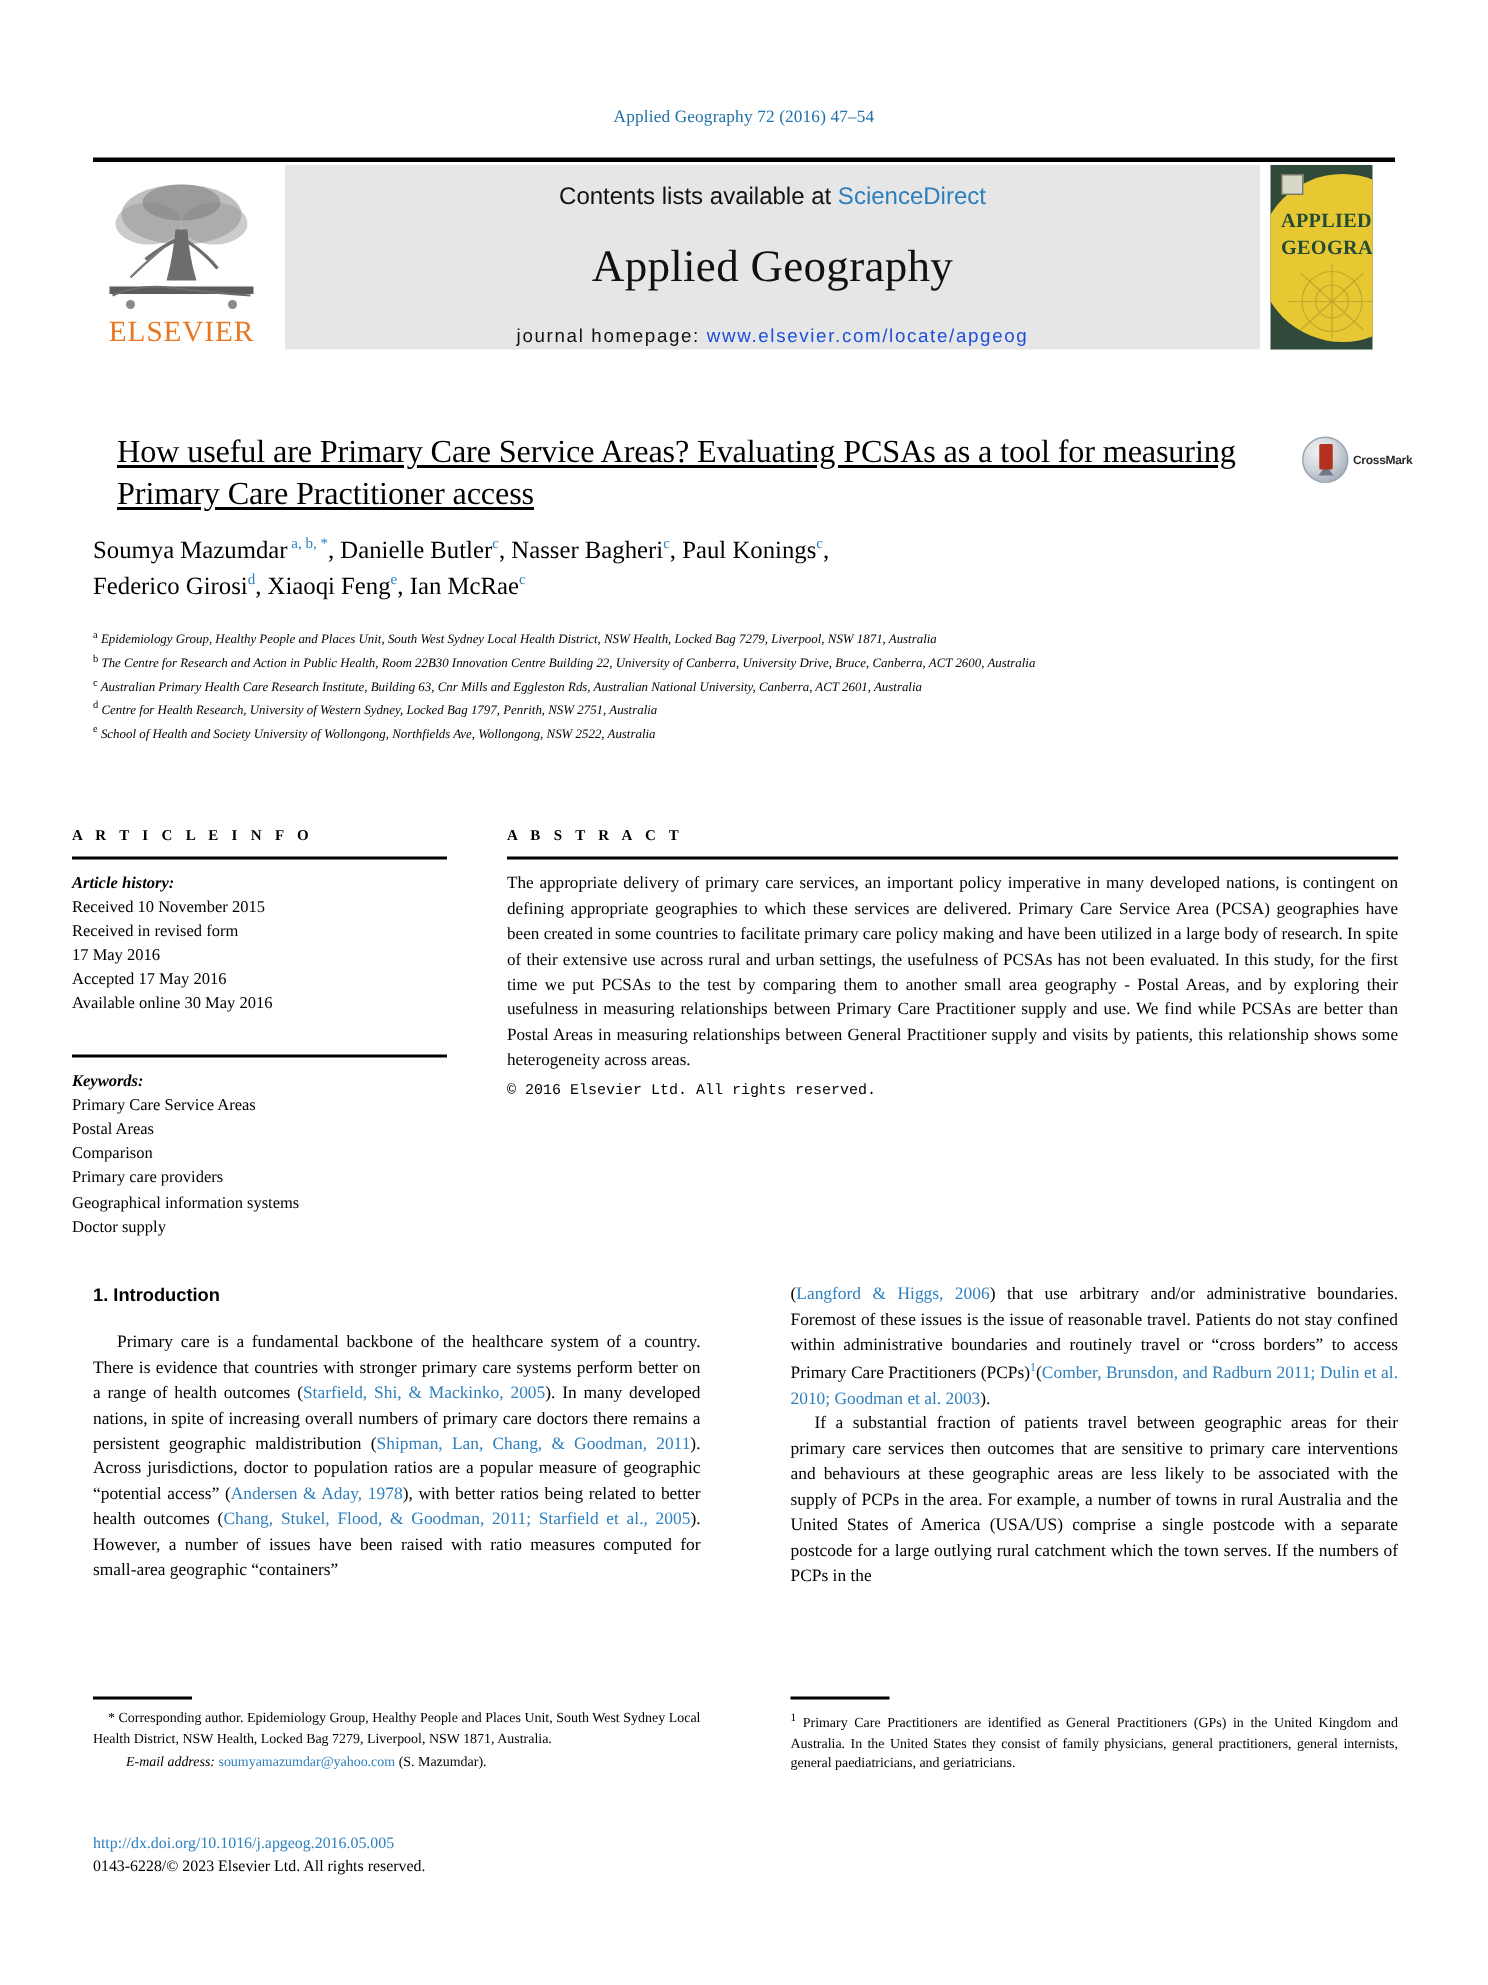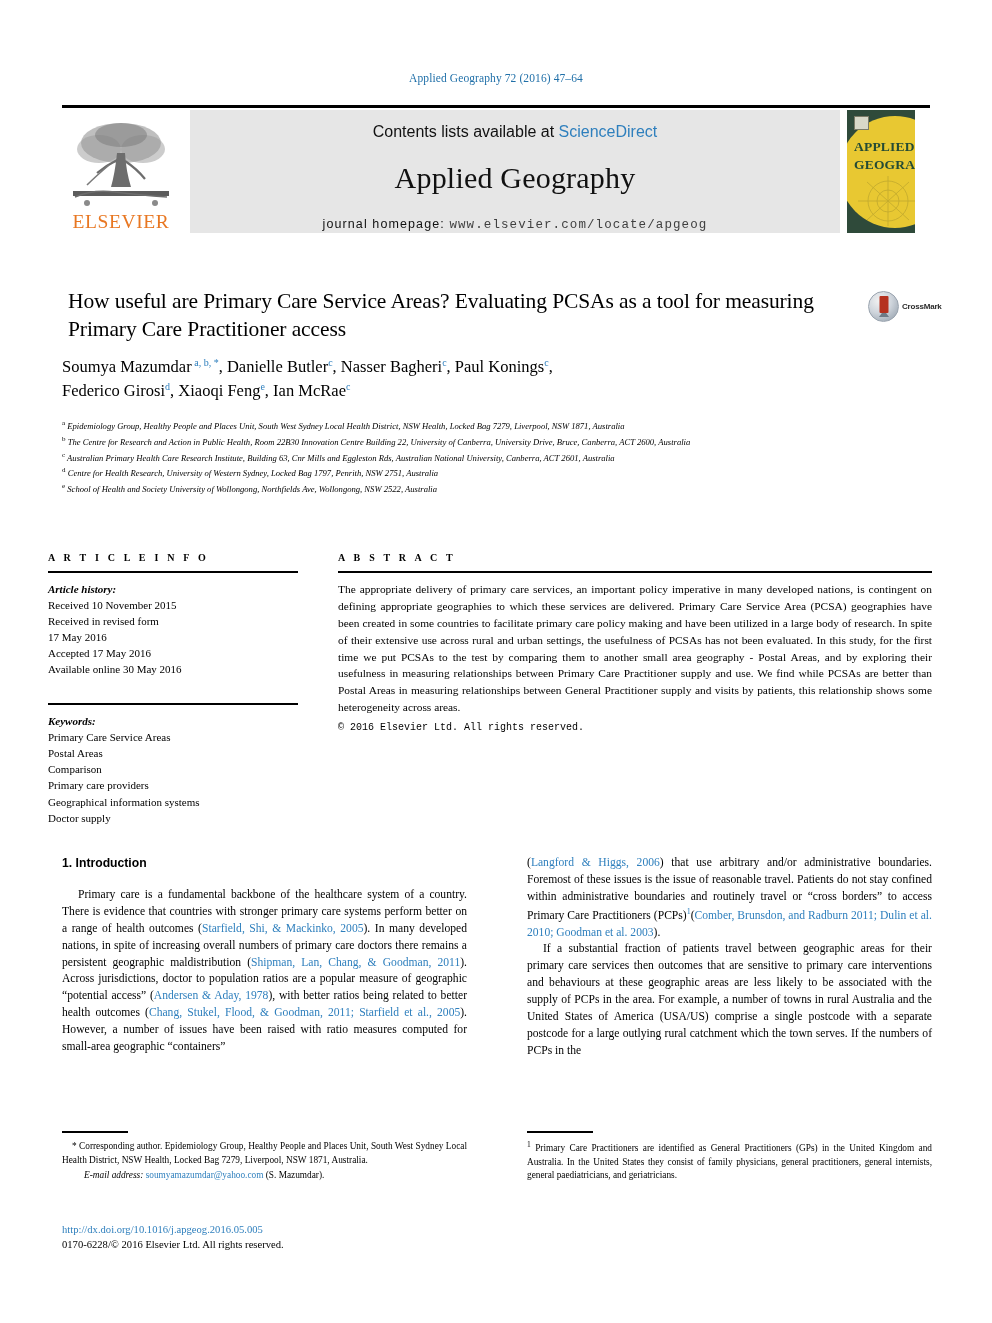--- a/index.html
+++ b/index.html
@@ -44,21 +44,21 @@
   .contents-line { font-family:"Liberation Sans", sans-serif; font-size:16px; color:#111; }
   .contents-line a { color:#2e7fbd; text-decoration:none; }
   .journal-name {
     font-family:"Liberation Serif", serif;
     font-size:30px; color:#111; margin-top:20px; letter-spacing:0.2px;
   }
   .homepage-line {
     font-family:"Liberation Sans", sans-serif; font-size:12.5px;
     color:#111; margin-top:22px; letter-spacing:1.1px;
   }
-  .homepage-line .url { color:#404040;font-family:Liberation Mono, monospace; }
+  .homepage-line .url { color:#1d4ed8; }
   .cover-thumb {
     position:absolute; left:785px; top:5px; width:68px; height:123px;
     background:#2f4a3a; overflow:hidden;
   }
   .cover-circle {
     position:absolute; left:-8px; top:6px; width:112px; height:112px;
     border-radius:50%; background:#e8c832;
   }
   .cover-txt {
     position:absolute; left:7px; top:28px;
@@ -68,21 +68,21 @@
   .cover-smallbox {
     position:absolute; left:7px; top:6px; width:15px; height:14px;
     background:#d8d8c8; border:1px solid #7a7a66;
   }
   .cover-compass {
     position:absolute; left:6px; bottom:4px; width:70px; height:55px;
     opacity:.5;
   }
 
   
-  .title-area { position:absolute; left:68px; top:288px; width:800px; }
+  .title-area { position:absolute; left:78px; top:288px; width:800px;text-decoration:underline; }
   .paper-title {
     font-family:"Liberation Serif", serif;
     font-size:21.5px; line-height:1.28; color:#000; letter-spacing:-0.1px;
   }
   .crossmark {
     position:absolute; left:868px; top:288px; width:66px; height:36px;
     display:flex; align-items:center; gap:3px;
   }
   .cm-badge {
     width:31px; height:31px; border-radius:50%;
@@ -173,21 +173,21 @@
     position:absolute; left:62px; top:1222px; width:420px;
     font-family:"Liberation Serif", serif; font-size:10.6px; line-height:1.45;
   }
   .doi-block .doi { color:#2e7fbd; }
 </style>
 </head>
 <body>
 
 <div class="page">
 
-  <div class="runhead">Applied Geography 72 (2016) 47–64</div>
+  <div class="runhead">Applied Geography 72 (2016) 47–54</div>
 
   <div class="masthead">
     <div class="masthead-rule"></div>
 
     <div class="elsevier-logo">
       <svg class="elsevier-tree" viewBox="0 0 104 92">
         <g fill="#4a4a4a">
           <ellipse cx="52" cy="24" rx="40" ry="20" fill="#8a8a8a" opacity=".55"></ellipse>
           <ellipse cx="30" cy="30" rx="22" ry="14" fill="#9a9a9a" opacity=".5"></ellipse>
           <ellipse cx="74" cy="30" rx="22" ry="14" fill="#9a9a9a" opacity=".5"></ellipse>
@@ -311,16 +311,16 @@
     </div>
   </div>
 
   <div class="footnote" style="left:527px; top:1140px;">
     <sup style="font-size:7.5px">1</sup>
     <span>Primary Care Practitioners are identified as General Practitioners (GPs) in the United Kingdom and Australia. In the United States they consist of family physicians, general practitioners, general internists, general paediatricians, and geriatricians.</span>
   </div>
 
   <div class="doi-block">
     <div class="doi">http://dx.doi.org/10.1016/j.apgeog.2016.05.005</div>
-    <div>0170-6228/© 2016 Elsevier Ltd. All rights reserved.</div>
+    <div>0143-6228/© 2023 Elsevier Ltd. All rights reserved.</div>
   </div>
 
 </div>
 
 </body></html>

